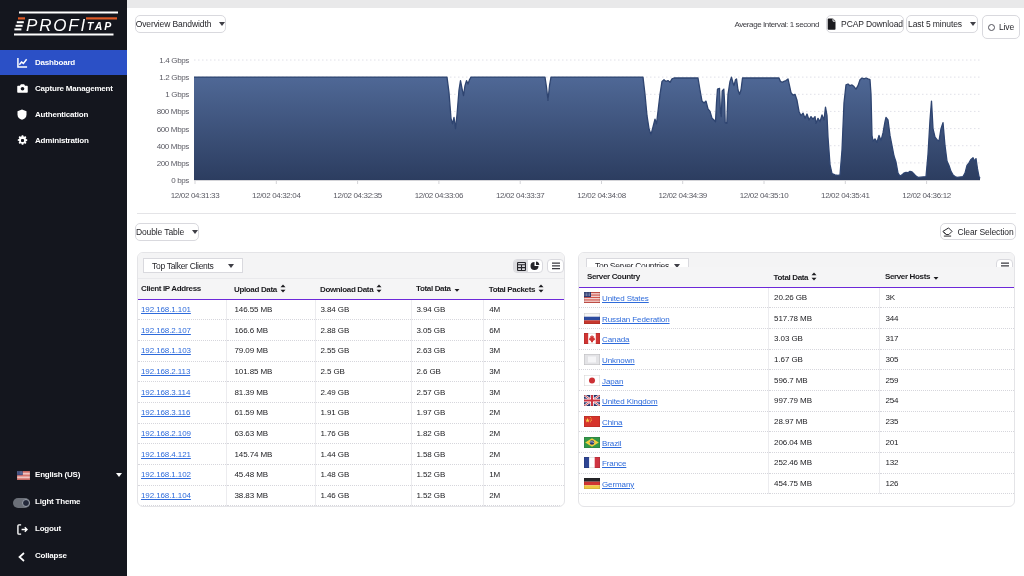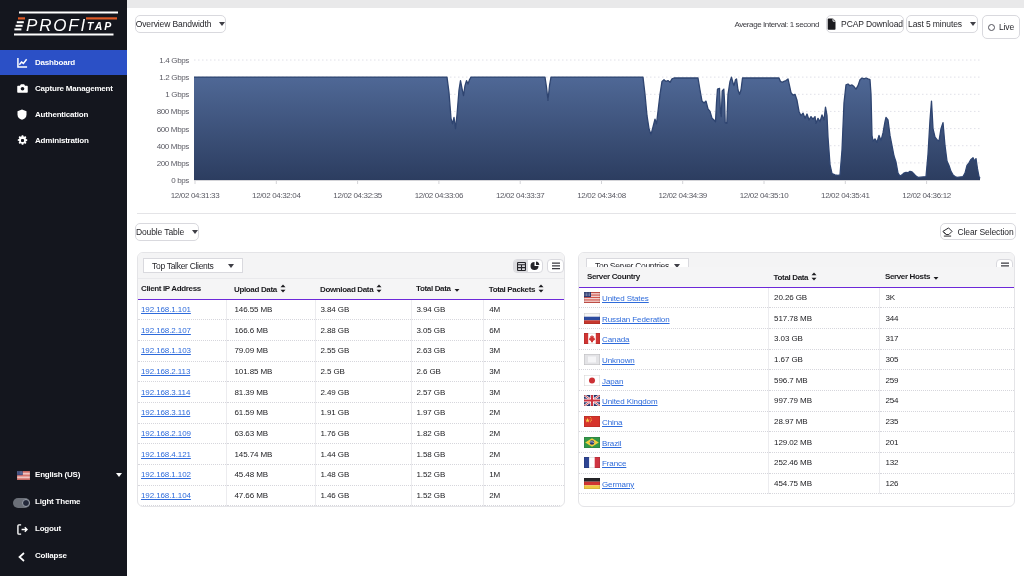--- a/index.html
+++ b/index.html
@@ -205,21 +205,21 @@
           </tr>
    <tr>
             <td style="padding-left:3px"><a>192.168.1.102</a></td>
             <td>45.48 MB</td>
             <td>1.48 GB</td>
             <td>1.52 GB</td>
             <td>1M</td>
           </tr>
    <tr>
             <td style="padding-left:3px"><a>192.168.1.104</a></td>
-            <td>47.66 MB</td>
+            <td>38.83 MB</td>
             <td>1.46 GB</td>
             <td>1.52 GB</td>
             <td>2M</td>
           </tr>
   </tbody>
       </table>
  </div>
  <div class="card" style="left:451px;width:437px">
   <div class="cardbar">
    <div class="sel" style="left:7px;width:103px">Top Server Countries<span class="caret"></span></div>
@@ -359,21 +359,21 @@
    <tr>
             <td style="padding-left:5px"><svg width="16" height="11" viewBox="0 0 16 11" style="vertical-align:-2px;margin-right:2px">
                 <g>
                   <rect width="16" height="11" fill="#34984a"></rect>
                   <path d="M8 1.2 L14.8 5.5 L8 9.8 L1.2 5.5 Z" fill="#f3cf3e"></path>
                   <circle cx="8" cy="5.5" r="2.3" fill="#2c3b73"></circle>
                   <path d="M5.8 5 Q8 4.2 10.2 5.6" stroke="#fff" stroke-width="0.6" fill="none"></path>
                 </g>
                 <rect x="0.25" y="0.25" width="15.5" height="10.5" fill="none" stroke="rgba(0,0,0,0.18)" stroke-width="0.5"></rect>
               </svg><a>Brazil</a></td>
-            <td>129.02 MB</td>
+            <td>206.04 MB</td>
             <td>201</td>
           </tr>
    <tr>
             <td style="padding-left:5px"><svg width="16" height="11" viewBox="0 0 16 11" style="vertical-align:-2px;margin-right:2px">
                 <g>
                   <rect width="5.3" height="11" fill="#2e4593"></rect>
                   <rect x="5.3" width="5.4" height="11" fill="#fff"></rect>
                   <rect x="10.7" width="5.3" height="11" fill="#cf3441"></rect>
                 </g>
                 <rect x="0.25" y="0.25" width="15.5" height="10.5" fill="none" stroke="rgba(0,0,0,0.18)" stroke-width="0.5"></rect>

